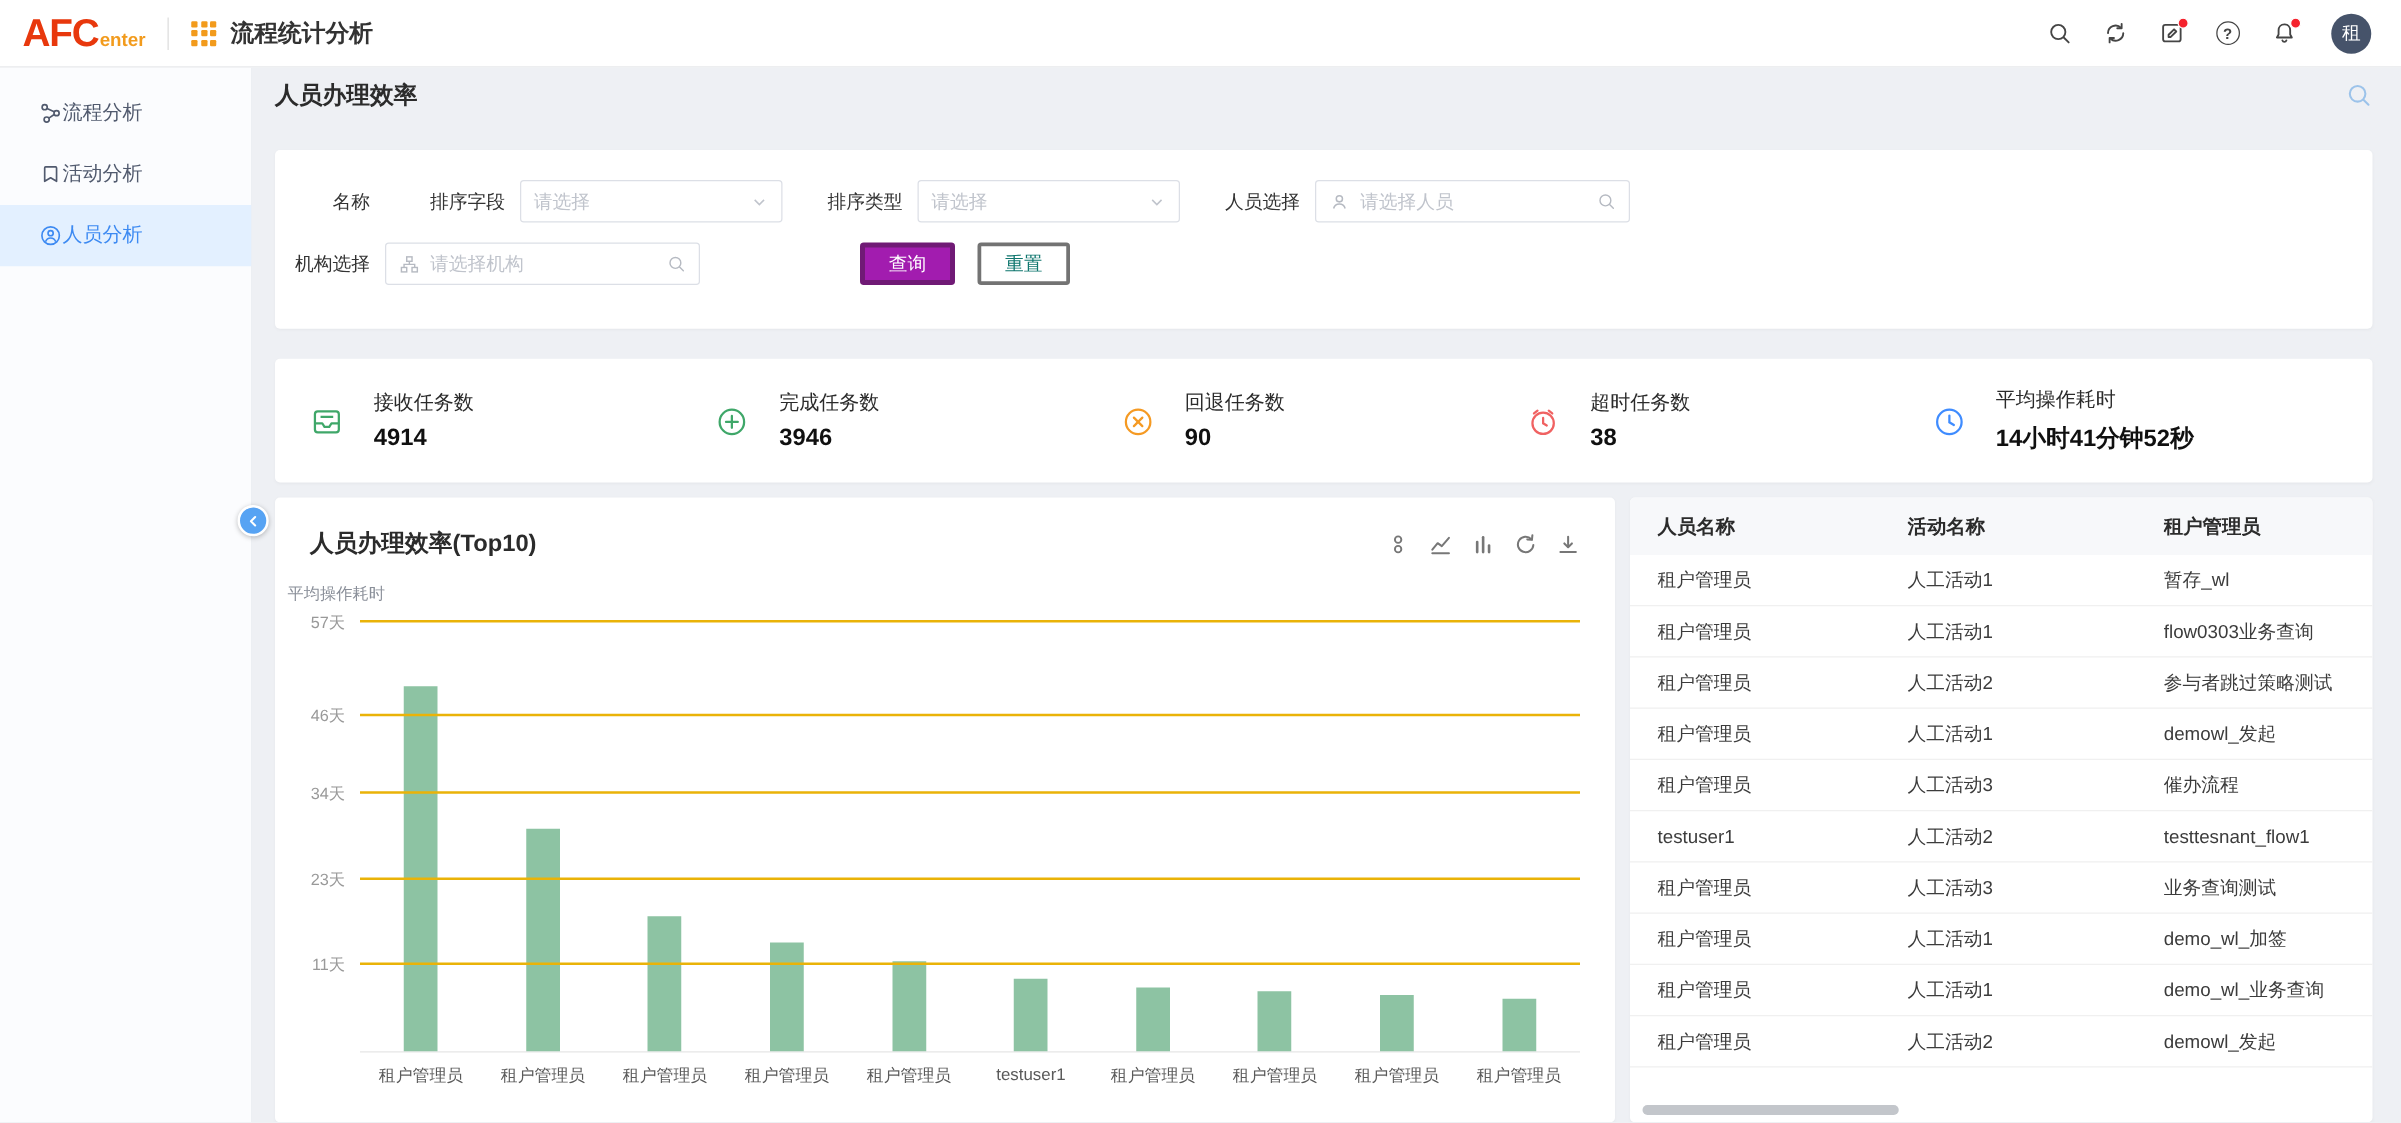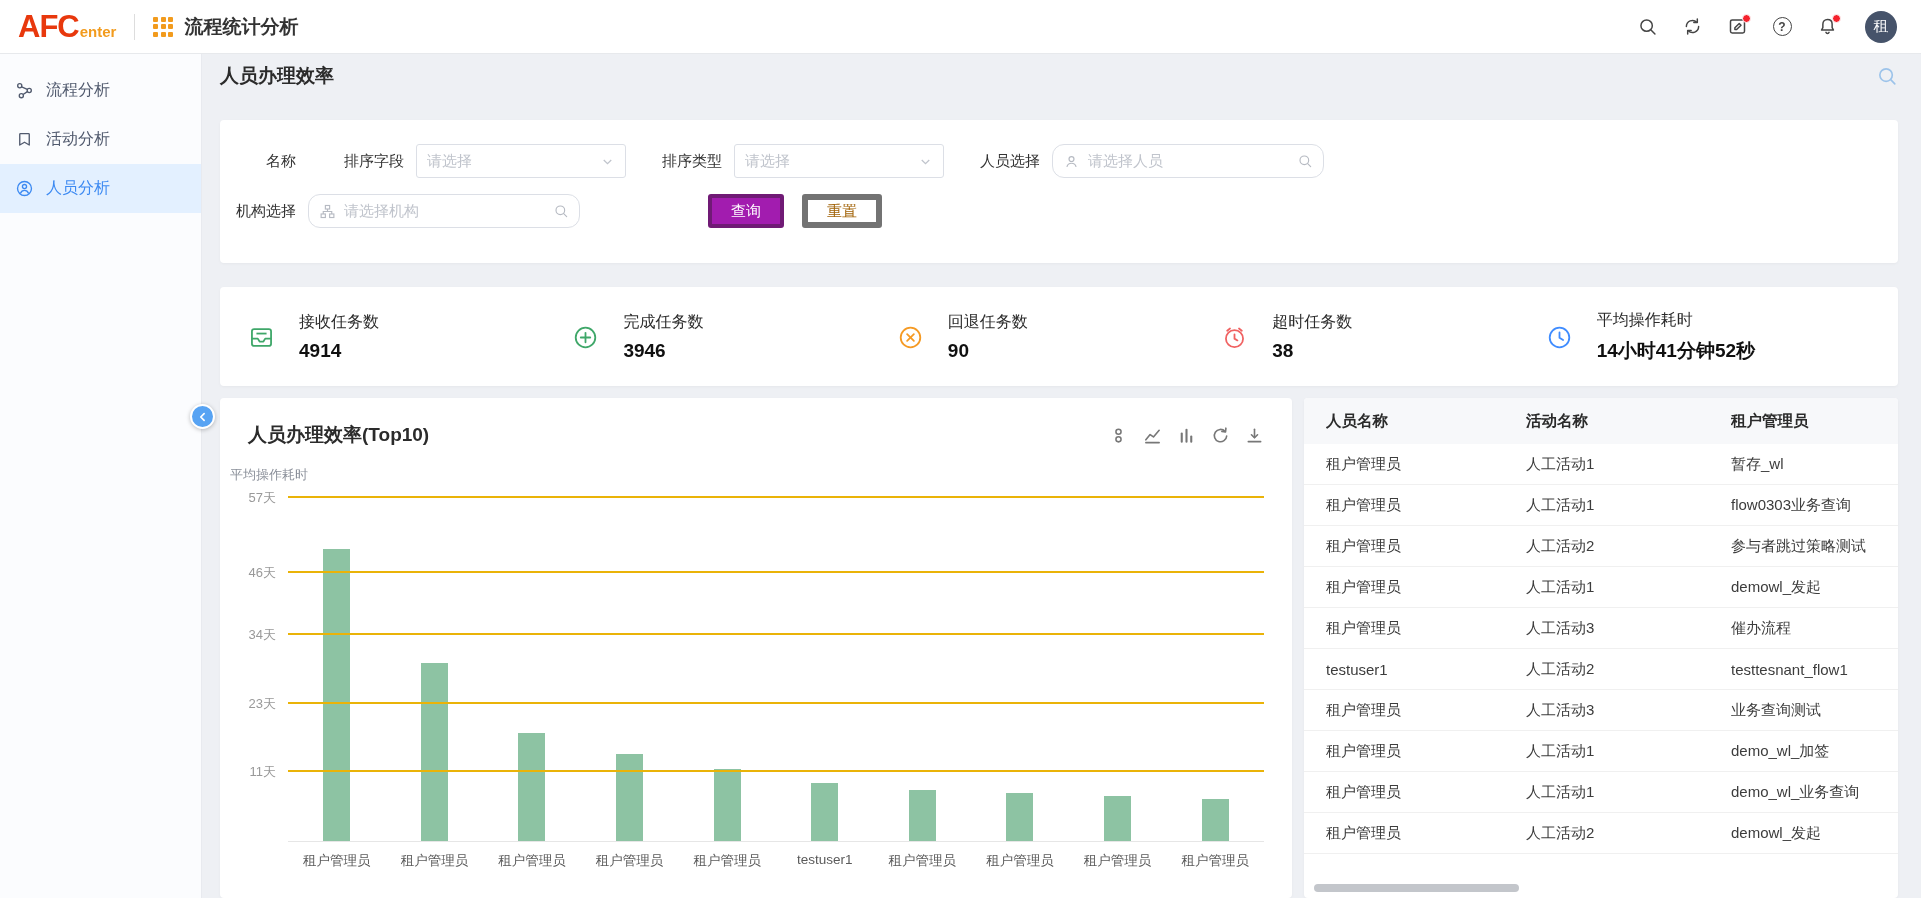--- a/index.html
+++ b/index.html
@@ -17,21 +17,21 @@
   .app-title{font-size:19px;font-weight:700;color:#333;}
   .top-icons{margin-left:auto;display:flex;align-items:center;gap:23px;}
   .hicon{position:relative;width:22px;height:22px;display:flex;align-items:center;justify-content:center;cursor:pointer;}
   .badge-dot{position:absolute;top:-2px;right:-3px;width:7px;height:7px;border-radius:50%;background:#f5222d;border:1px solid #fff;}
   .help-circle{width:19px;height:19px;border:1.7px solid #454545;border-radius:50%;display:flex;align-items:center;justify-content:center;font-size:12px;font-weight:700;color:#454545;box-sizing:border-box;}
   .avatar{width:32px;height:32px;border-radius:50%;background:#46536a;color:#fff;display:flex;align-items:center;justify-content:center;font-size:15px;margin-left:4px;cursor:pointer;}
 
   
   .bodyrow{display:flex;height:844px;}
   .sidebar{width:202px;background:#fbfcfe;border-right:1px solid #e8eaef;padding-top:12px;box-sizing:border-box;flex:none;}
-  .side-item{height:49px;display:flex;align-items:center;gap:12px;padding-left:15px;font-size:16px;color:#515a6e;cursor:pointer;}
+  .side-item{height:49px;display:flex;align-items:center;padding-left:31px;font-size:16px;color:#515a6e;cursor:pointer;}
   .side-item.active{background:#e3f0ff;color:#3d8af2;}
 
   .main{flex:1;overflow:hidden;padding:0 23px 0 18px;box-sizing:border-box;}
   .page-title-bar{height:44px;display:flex;align-items:center;justify-content:space-between;}
   .page-title{font-size:19px;font-weight:700;color:#2b2b2b;}
 
   .card{background:#fff;border-radius:4px;box-shadow:0 1px 3px rgba(0,0,0,0.04);}
 
   
   .filter-card{margin-top:22px;height:143px;padding:24px 14px;box-sizing:border-box;}
@@ -39,25 +39,25 @@
   .frow + .frow{margin-top:16px;}
   .fgroup{display:flex;align-items:center;margin-right:36px;}
   .flabel{font-size:15px;color:#333;margin-right:12px;white-space:nowrap;}
   .flabel.w{width:62px;text-align:right;}
   .control{height:34px;box-sizing:border-box;border:1px solid #dcdfe6;border-radius:3px;background:#fff;display:flex;align-items:center;padding:0 10px;font-size:15px;color:#333;gap:8px;cursor:pointer;}
   .date-range{width:350px;}
   .dval{flex:1;text-align:center;color:#333;}
   .dsep{color:#8a8f99;}
   .select{width:210px;}
   .sel-text{flex:1;color:#c0c4cc;}
-  .search-input{width:272px;border-radius:12px;}
+  .search-input{width:252px;}
   .ph{flex:1;color:#c0c4cc;}
   .btn{height:34px;border-radius:3px;font-size:15px;padding:0 19px;cursor:pointer;font-family:inherit;}
   .btn-primary{background:#a21caf;border:4px solid #701a75;color:#fff;margin-left:92px;}
-  .btn-plain{background:#fff;border:6px solid #737373;color:#a16207;margin-left:18px;}
+  .btn-plain{background:#fff;border:3px solid #737373;color:#0f766e;margin-left:18px;}
 
   
   .stats-card{margin-top:24px;height:99px;display:flex;align-items:center;padding:0 28px;box-sizing:border-box;}
   .stat{flex:1;display:flex;align-items:center;gap:24px;}
   .stat-icon{margin-top:2px;display:flex;}
   .stat-label{font-size:16px;color:#2b2b2b;}
   .stat-value{font-size:19px;font-weight:700;color:#101010;margin-top:7px;}
 
   
   .bottom-row{margin-top:12px;display:flex;gap:12px;height:500px;}

